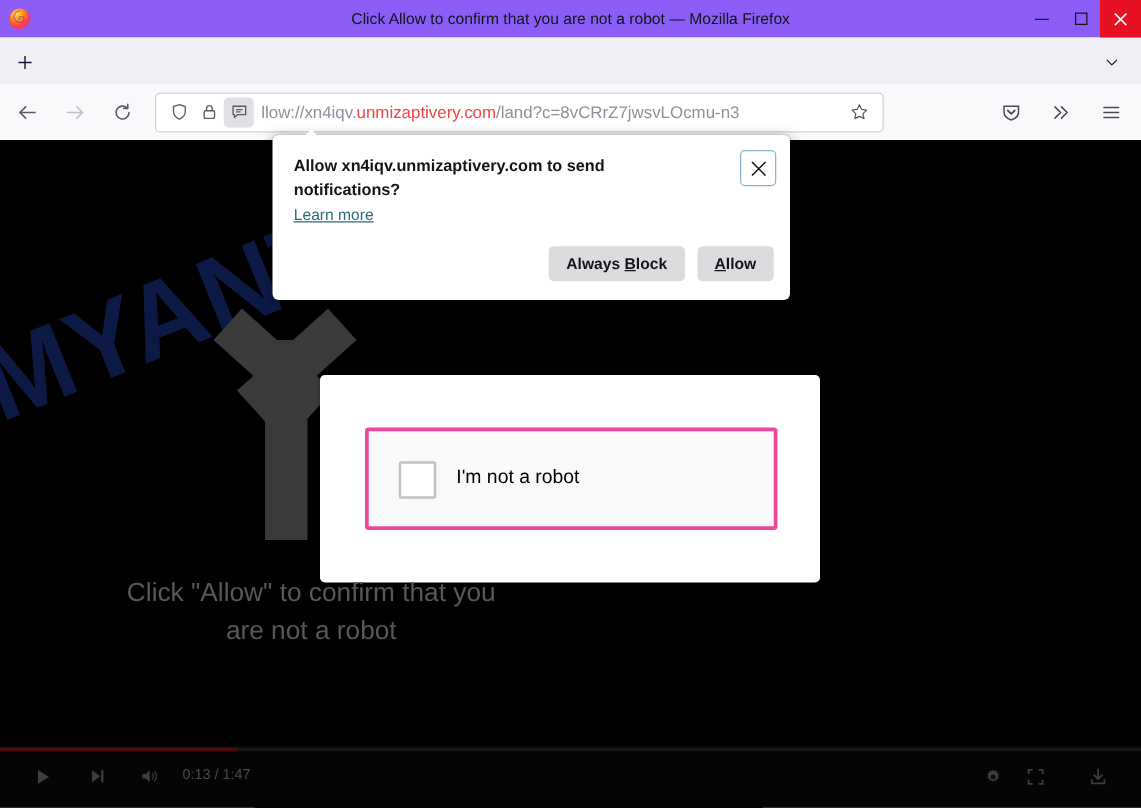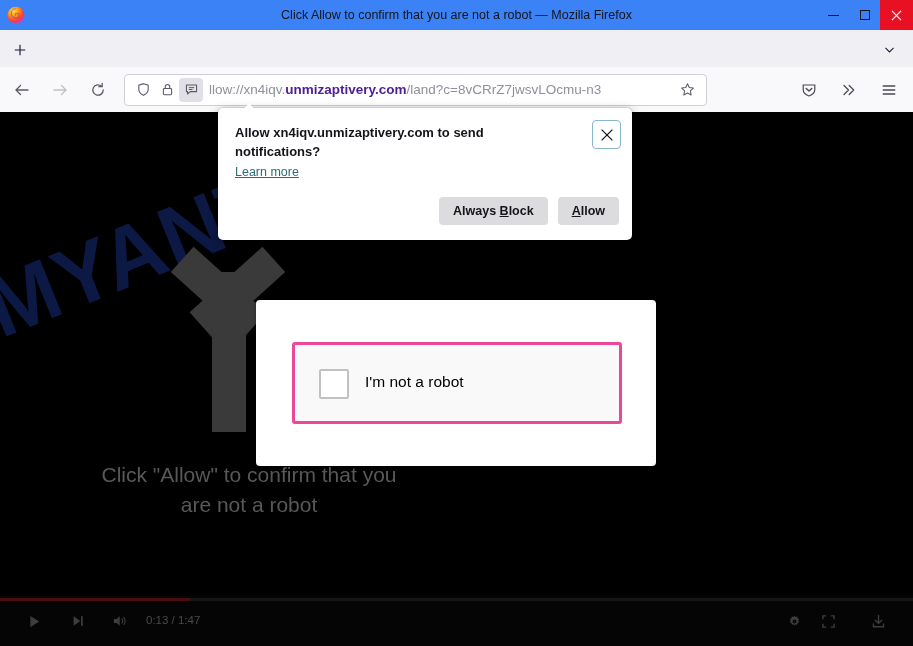--- a/index.html
+++ b/index.html
@@ -7,21 +7,21 @@
     width: 913px; height: 646px;
     overflow: hidden;
     font-family: "Liberation Sans", sans-serif;
     background: #000;
   }
   #app { position: relative; width: 913px; height: 646px; overflow: hidden; background: #f0f0f4; }
 
   
   .titlebar {
     position: absolute; top: 0; left: 0; width: 913px; height: 30px;
-    background: #3b82f6;
+    background: #8b5cf6;
     display: flex; align-items: center;
   }
   .ff-logo { margin-left: 6px; width: 20px; height: 20px; position: relative; }
   .win-title {
     position: absolute; left: 0; width: 913px; text-align: center;
     font-size: 12.5px; color: #15141a; line-height: 30px;
     pointer-events: none;
   }
   .wincontrols { position: absolute; right: 0; top: 0; display: flex; height: 30px; z-index: 5; }
   .wc {
@@ -90,21 +90,21 @@
     color: #5b5b66; flex: 0 0 24px;
   }
   .ub-icon.pressed { background: #e0e0e6; border-radius: 4px; }
   .ub-text {
     flex: 1 1 auto; font-size: 13.5px; color: #8f8f9d;
     white-space: nowrap; overflow: hidden; margin-left: 6px;
     line-height: 30px;
     -webkit-mask-image: linear-gradient(to right, #000 96%, transparent 100%);
     mask-image: linear-gradient(to right, #000 96%, transparent 100%);
   }
-  .ub-text b { color: #4c1d95; font-weight: 700; }
+  .ub-text b { color: #ef4444; font-weight: 400; }
   .ub-star { width: 26px; height: 26px; display:flex; align-items:center; justify-content:center; color:#5b5b66; flex:0 0 26px;}
   .tb-right { display: flex; align-items: center; margin-left: auto; padding-right: 8px; }
   .tb-right .navbtn { margin-left: 8px; }
 
   
   .page {
     position: absolute; top: 112px; left: 0; width: 913px; height: 534px;
     background: #000; overflow: hidden;
   }
   .watermark {

